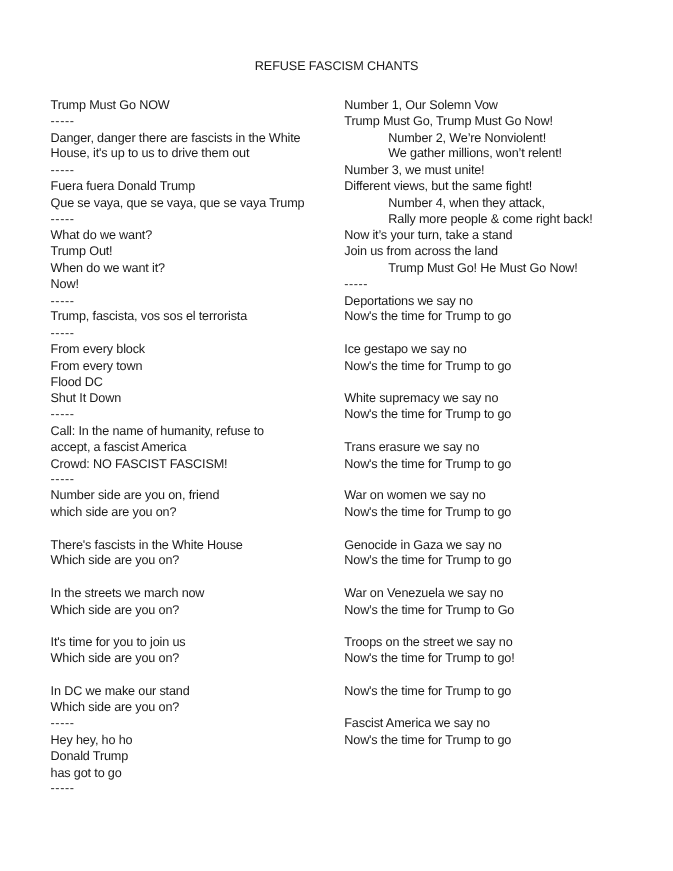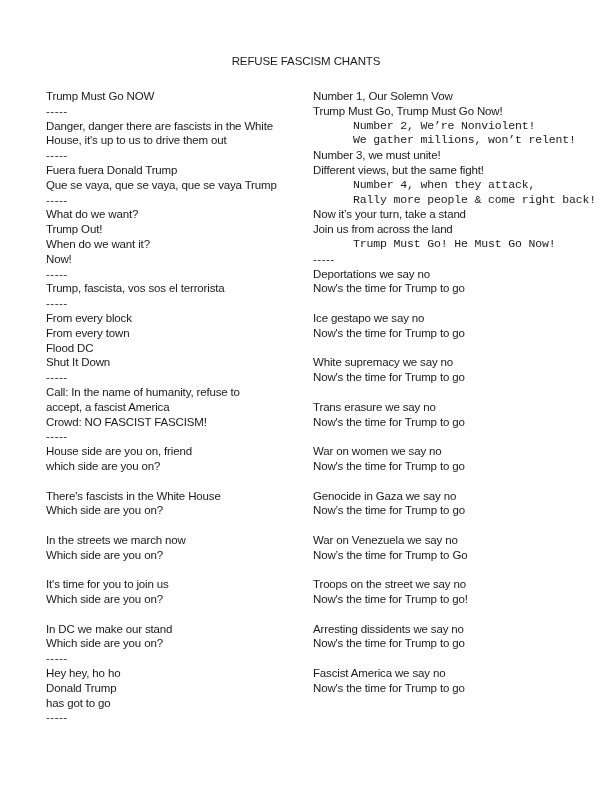--- a/index.html
+++ b/index.html
@@ -33,21 +33,21 @@
     letter-spacing: -0.15px;
   }
   .col-left  { left: 46px;  width: 266px; }
   .col-right { left: 313px; width: 262px; }
   .line {
     height: 14.8px;
     line-height: 14.8px;
     white-space: nowrap;
   }
   .line.bold   { font-weight: normal; }
-  .line.indent { padding-left: 40px; font-family: Liberation Mono, monospace; }
+  .line.indent { padding-left: 40px; }
   .line.sep    { color: #2a2a2a; letter-spacing: 0.5px; }
 </style>
 </head>
 <body>
 
 <div class="page">
   <div class="doc-title">REFUSE FASCISM CHANTS</div>
   <div class="col col-left">
       <div class="line bold">Trump Must Go NOW</div>
       <div class="line sep">-----</div>
@@ -66,21 +66,21 @@
       <div class="line sep">-----</div>
       <div class="line">From every block</div>
       <div class="line">From every town</div>
       <div class="line">Flood DC</div>
       <div class="line">Shut It Down</div>
       <div class="line sep">-----</div>
       <div class="line bold">Call: In the name of humanity, refuse to</div>
       <div class="line bold">accept, a fascist America</div>
       <div class="line bold">Crowd: NO FASCIST FASCISM!</div>
       <div class="line sep">-----</div>
-      <div class="line">House side are you on, friend</div>
+      <div class="line">Number side are you on, friend</div>
       <div class="line">which side are you on?</div>
       <div class="line">&nbsp;</div>
       <div class="line">There's fascists in the White House</div>
       <div class="line">Which side are you on?</div>
       <div class="line">&nbsp;</div>
       <div class="line">In the streets we march now</div>
       <div class="line">Which side are you on?</div>
       <div class="line">&nbsp;</div>
       <div class="line">It's time for you to join us</div>
       <div class="line">Which side are you on?</div>
@@ -123,19 +123,18 @@
       <div class="line">&nbsp;</div>
       <div class="line">Genocide in Gaza we say no</div>
       <div class="line">Now’s the time for Trump to go</div>
       <div class="line">&nbsp;</div>
       <div class="line">War on Venezuela we say no</div>
       <div class="line">Now’s the time for Trump to Go</div>
       <div class="line">&nbsp;</div>
       <div class="line">Troops on the street we say no</div>
       <div class="line">Now's the time for Trump to go!</div>
       <div class="line">&nbsp;</div>
-      <div class="line">Arresting dissidents we say no</div>
       <div class="line">Now's the time for Trump to go</div>
       <div class="line">&nbsp;</div>
       <div class="line">Fascist America we say no</div>
       <div class="line">Now's the time for Trump to go</div>
     </div>
 </div>
 
 </body></html>

